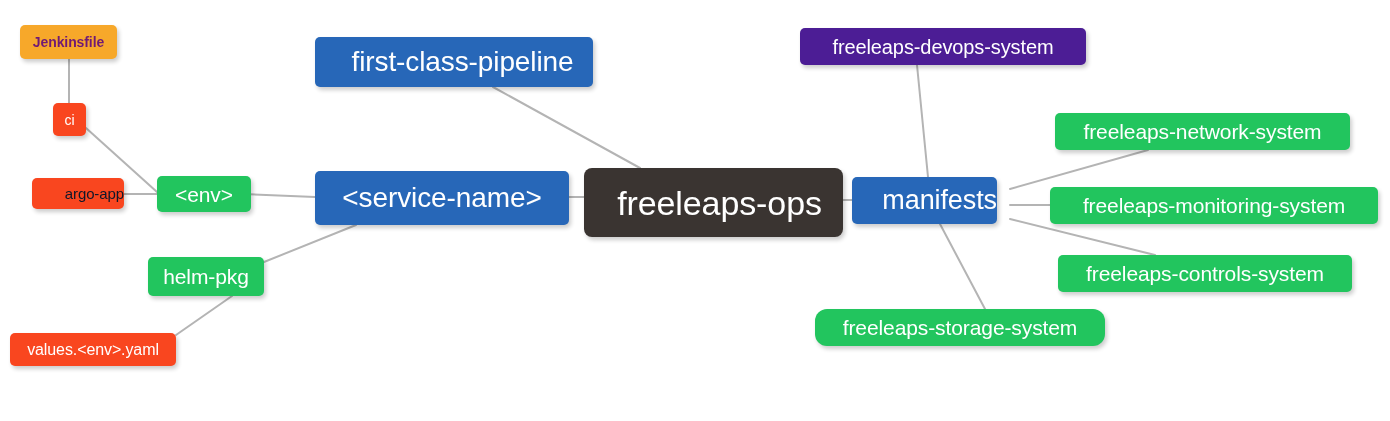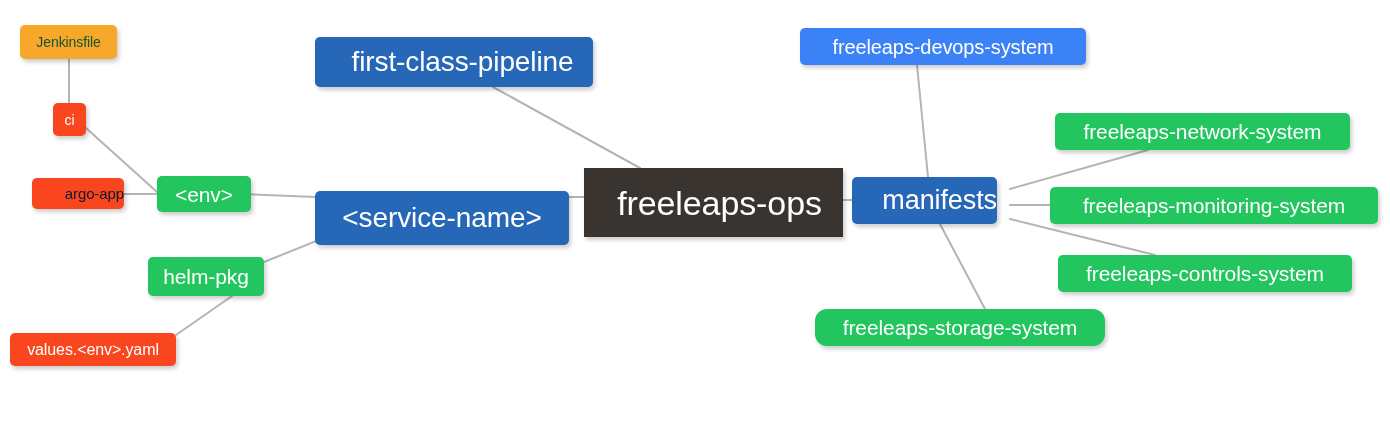--- a/index.html
+++ b/index.html
@@ -59,51 +59,51 @@
       <line x1="493" y1="87" x2="640" y2="168" stroke="#b4b4b4" stroke-width="2" stroke-linecap="round"></line>
       <line x1="569" y1="197" x2="584" y2="197" stroke="#b4b4b4" stroke-width="2" stroke-linecap="round"></line>
       <line x1="843" y1="200" x2="852" y2="200" stroke="#b4b4b4" stroke-width="2" stroke-linecap="round"></line>
       <line x1="928" y1="177" x2="917" y2="65" stroke="#b4b4b4" stroke-width="2" stroke-linecap="round"></line>
       <line x1="1010" y1="189" x2="1148" y2="150" stroke="#b4b4b4" stroke-width="2" stroke-linecap="round"></line>
       <line x1="1010" y1="205" x2="1050" y2="205" stroke="#b4b4b4" stroke-width="2" stroke-linecap="round"></line>
       <line x1="1010" y1="219" x2="1155" y2="255" stroke="#b4b4b4" stroke-width="2" stroke-linecap="round"></line>
       <line x1="940" y1="224" x2="985" y2="309" stroke="#b4b4b4" stroke-width="2" stroke-linecap="round"></line>
     </svg>
   <div id="nodes">
-      <div class="node" style="left: 20px; top: 25px; width: 97px; height: 34px; background: rgb(247, 168, 42); border-radius: 5px; font-size: 14px; color: #14532d;">
+      <div class="node" style="left: 20px; top: 25px; width: 97px; height: 34px; background: rgb(247, 168, 42); border-radius: 5px; font-size: 14px; color: #701a75; font-weight: bold;">
         <span class="node-label">Jenkinsfile</span>
       </div>
       <div class="node" style="left: 53px; top: 103px; width: 33px; height: 33px; background: rgb(249, 70, 31); border-radius: 5px; font-size: 14px; color: rgb(255, 255, 255);">
         <span class="node-label">ci</span>
       </div>
       <div class="node" style="left: 32px; top: 178px; width: 92px; height: 31px; background: rgb(249, 70, 31); border-radius: 5px; font-size: 15px; color: #0f172a; justify-content: flex-end;">
         <span class="node-label">argo-app</span>
       </div>
       <div class="node" style="left: 157px; top: 176px; width: 94px; height: 36px; background: rgb(34, 197, 94); border-radius: 5px; font-size: 21px; color: rgb(255, 255, 255);">
         <span class="node-label">&lt;env&gt;</span>
       </div>
       <div class="node" style="left: 148px; top: 257px; width: 116px; height: 39px; background: rgb(34, 197, 94); border-radius: 5px; font-size: 21px; color: rgb(255, 255, 255);">
         <span class="node-label">helm-pkg</span>
       </div>
       <div class="node" style="left: 10px; top: 333px; width: 166px; height: 33px; background: rgb(249, 70, 31); border-radius: 5px; font-size: 16px; color: rgb(255, 255, 255);">
         <span class="node-label">values.&lt;env&gt;.yaml</span>
       </div>
       <div class="node" style="left: 315px; top: 37px; width: 278px; height: 50px; background: rgb(39, 103, 184); border-radius: 5px; font-size: 28px; color: rgb(255, 255, 255); padding-left: 17px;">
         <span class="node-label">first-class-pipeline</span>
       </div>
-      <div class="node" style="left: 315px; top: 171px; width: 254px; height: 54px; background: rgb(39, 103, 184); border-radius: 5px; font-size: 28px; color: rgb(255, 255, 255); margin-top: 20px;">
+      <div class="node" style="left: 315px; top: 171px; width: 254px; height: 54px; background: rgb(39, 103, 184); border-radius: 5px; font-size: 28px; color: rgb(255, 255, 255);">
         <span class="node-label">&lt;service-name&gt;</span>
       </div>
-      <div class="node" style="left: 584px; top: 168px; width: 259px; height: 69px; background: rgb(58, 52, 49); border-radius: 0; font-size: 34px; color: rgb(255, 255, 255); padding-left: 12px;">
+      <div class="node" style="left: 584px; top: 168px; width: 259px; height: 69px; background: rgb(58, 52, 49); border-radius: 8px; font-size: 34px; color: rgb(255, 255, 255); padding-left: 12px;">
         <span class="node-label">freeleaps-ops</span>
       </div>
       <div class="node" style="left: 852px; top: 177px; width: 145px; height: 47px; background: rgb(39, 103, 184); border-radius: 5px; font-size: 27px; color: rgb(255, 255, 255); justify-content: flex-end;">
         <span class="node-label">manifests</span>
       </div>
-      <div class="node" style="left: 800px; top: 28px; width: 286px; height: 37px; background: #3b82f6; border-radius: 5px; font-size: 20px; color: rgb(255, 255, 255); align-items: center;">
+      <div class="node" style="left: 800px; top: 28px; width: 286px; height: 37px; background: #4c1d95; border-radius: 5px; font-size: 20px; color: rgb(255, 255, 255); align-items: center;">
         <span class="node-label">freeleaps-devops-system</span>
       </div>
       <div class="node" style="left: 1055px; top: 113px; width: 295px; height: 37px; background: rgb(34, 197, 94); border-radius: 5px; font-size: 21px; color: rgb(255, 255, 255);">
         <span class="node-label">freeleaps-network-system</span>
       </div>
       <div class="node" style="left: 1050px; top: 187px; width: 328px; height: 37px; background: rgb(34, 197, 94); border-radius: 5px; font-size: 21px; color: rgb(255, 255, 255);">
         <span class="node-label">freeleaps-monitoring-system</span>
       </div>
       <div class="node" style="left: 1058px; top: 255px; width: 294px; height: 37px; background: rgb(34, 197, 94); border-radius: 5px; font-size: 21px; color: rgb(255, 255, 255);">
         <span class="node-label">freeleaps-controls-system</span>

